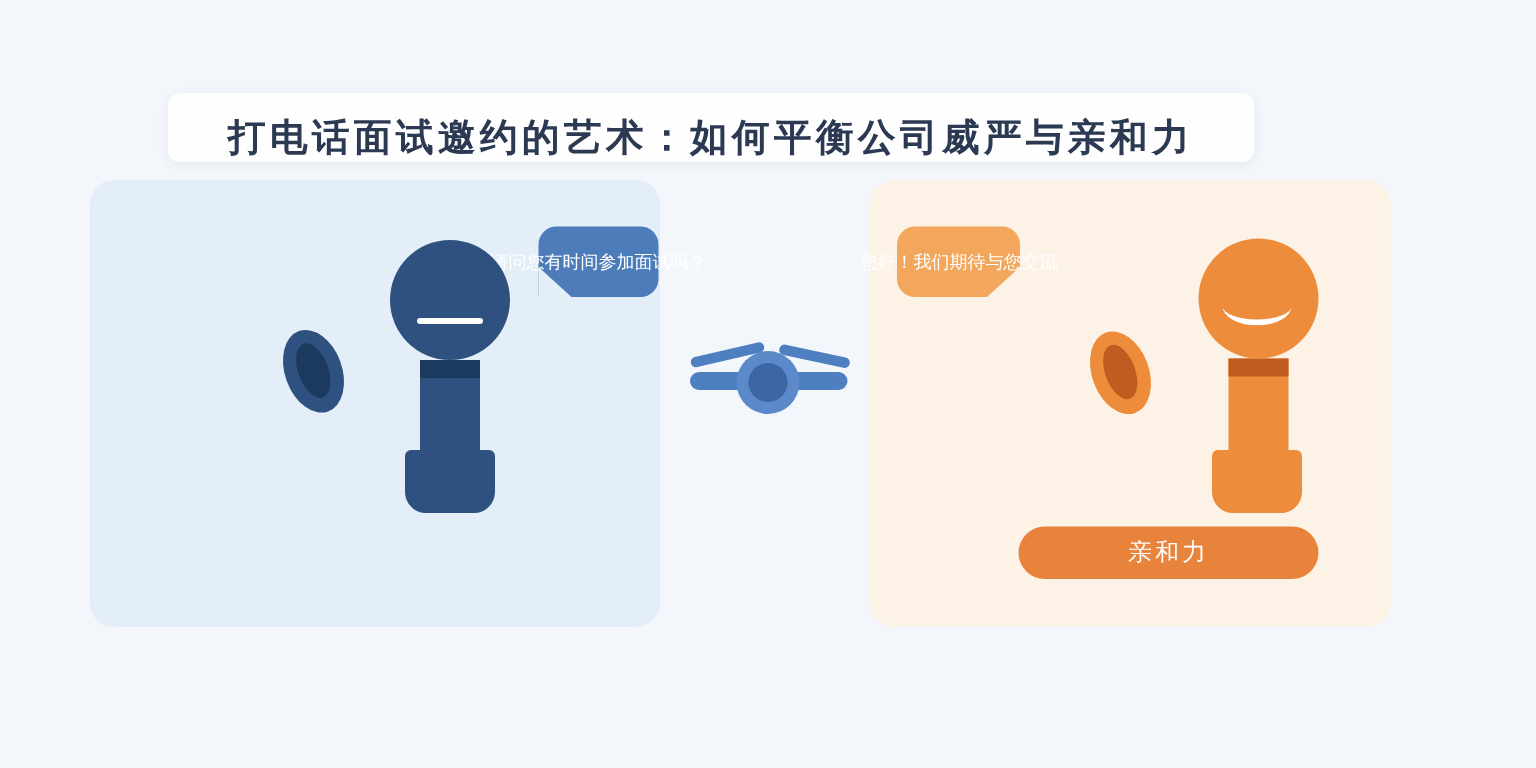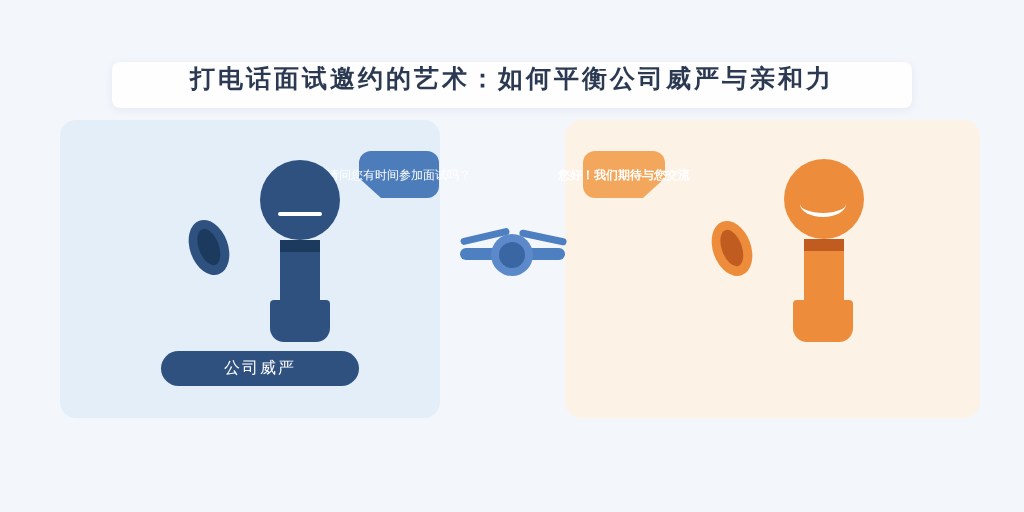--- a/index.html
+++ b/index.html
@@ -1,26 +1,26 @@
 <!DOCTYPE html>
 <html style="--page-bg: #f3f6fb; --card-bg: #fefefe; --title-color: #2b3a52; --left-panel-bg: #e3eef9; --right-panel-bg: #fdf2e6; --navy: #2e5180; --navy-dark: #1c3a5e; --orange: #ed8c3a; --orange-dark: #c05c20; --bubble-blue: #4c7cba; --bubble-orange: #f3a75c; --label-orange: #e8833b; --pill-blue: #4d7fc1; --ring-blue: #5b89c9; --hub-blue: #3a67a4;"><head>
 <meta charset="utf-8">
 <style>
   html,body{margin:0;padding:0;background:#f3f6fb;}
   *{box-sizing:border-box;font-family:"Liberation Sans","DejaVu Sans",sans-serif;}
   .page{position:relative;width:1024px;height:512px;background:var(--page-bg);overflow:hidden;}
 
-  .title-bar{position:absolute;left:112px;top:62px;width:800px;height:46px;background:var(--card-bg);
-    border-radius:8px;display:flex;align-items:flex-start;justify-content:center;
+  .title-bar{position:absolute;left:112px;top:62px;width:724px;height:46px;background:var(--card-bg);
+    border-radius:8px;display:flex;align-items:flex-end;justify-content:center;
     box-shadow:0 2px 8px rgba(60,90,140,.08);}
   .title-bar h1{margin:0;font-size:25px;font-weight:700;color:var(--title-color);letter-spacing:3px;}
 
   .panel{position:absolute;top:120px;height:298px;border-radius:16px;}
   .panel.left{left:60px;width:380px;background:var(--left-panel-bg);}
-  .panel.right{left:565px;width:415px;background:var(--right-panel-bg);font-weight:bold;}
+  .panel.right{left:580px;width:347px;background:var(--right-panel-bg);}
 
   
   .bubble{position:absolute;top:31px;height:47px;border-radius:12px;}
   .bubble .txt{position:absolute;left:50%;top:50%;transform:translate(-50%,-50%);
     white-space:nowrap;color:#ffffff;font-size:12px;z-index:2;}
   .bubble.bl{left:299px;width:80px;background:var(--bubble-blue);border-bottom-left-radius:0;}
   .bubble.bl::after{content:"";position:absolute;left:0;bottom:0;width:0;height:0;
     border-bottom:20px solid var(--left-panel-bg);border-right:22px solid transparent;}
   .bubble.br{left:18px;width:82px;background:var(--bubble-orange);border-bottom-right-radius:0;}
   .bubble.br::after{content:"";position:absolute;right:0;bottom:0;width:0;height:0;
@@ -77,21 +77,20 @@
       <div class="inner navy-dark-fill"></div>
     </div>
     <div class="base navy-fill" style="left:210px;top:180px;"></div>
     <div class="torso navy-fill" style="left:220px;top:120px;">
       <div class="collar navy-dark-fill"></div>
     </div>
     <div class="head navy-fill" style="left:200px;top:40px;">
       <div class="mouth"></div>
     </div>
 
-    <div class="label-pill left">公司威严</div>
   </div>
 
   <div class="balance">
     <div class="beam l"></div>
     <div class="beam r"></div>
     <div class="cbar"></div>
     <div class="ring"></div>
     <div class="hub"></div>
   </div>
 
@@ -104,15 +103,16 @@
       <div class="inner orange-dark-fill"></div>
     </div>
     <div class="base orange-fill" style="left:228px;top:180px;"></div>
     <div class="torso orange-fill" style="left:239px;top:119px;">
       <div class="collar orange-dark-fill"></div>
     </div>
     <div class="head orange-fill" style="left:219px;top:39px;">
       <div class="smile"></div>
     </div>
 
+    <div class="label-pill right">亲和力</div>
   </div>
 
 </div>
 
 </body></html>

